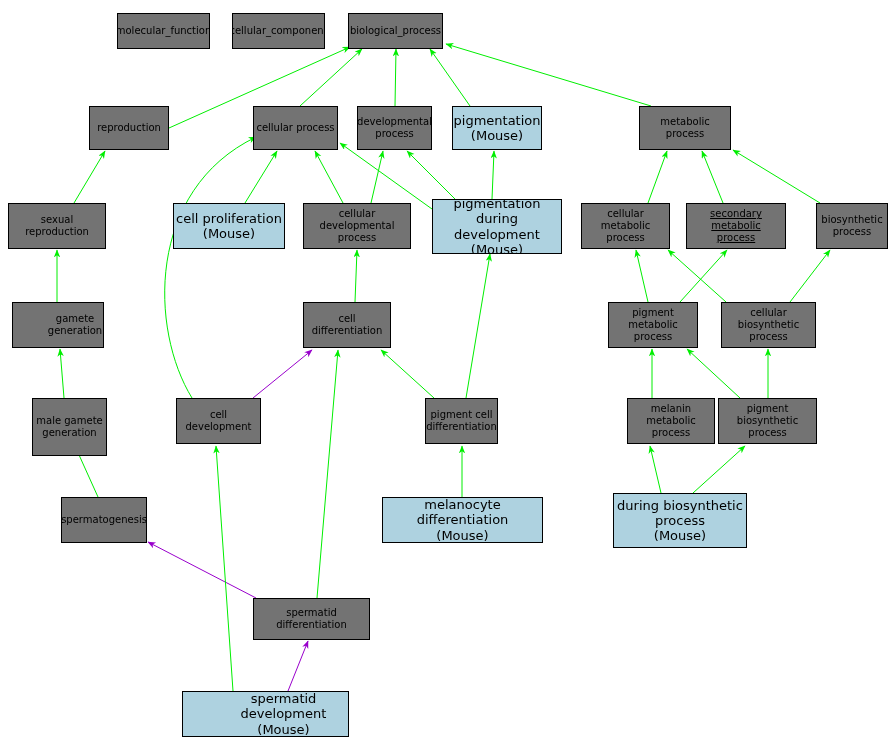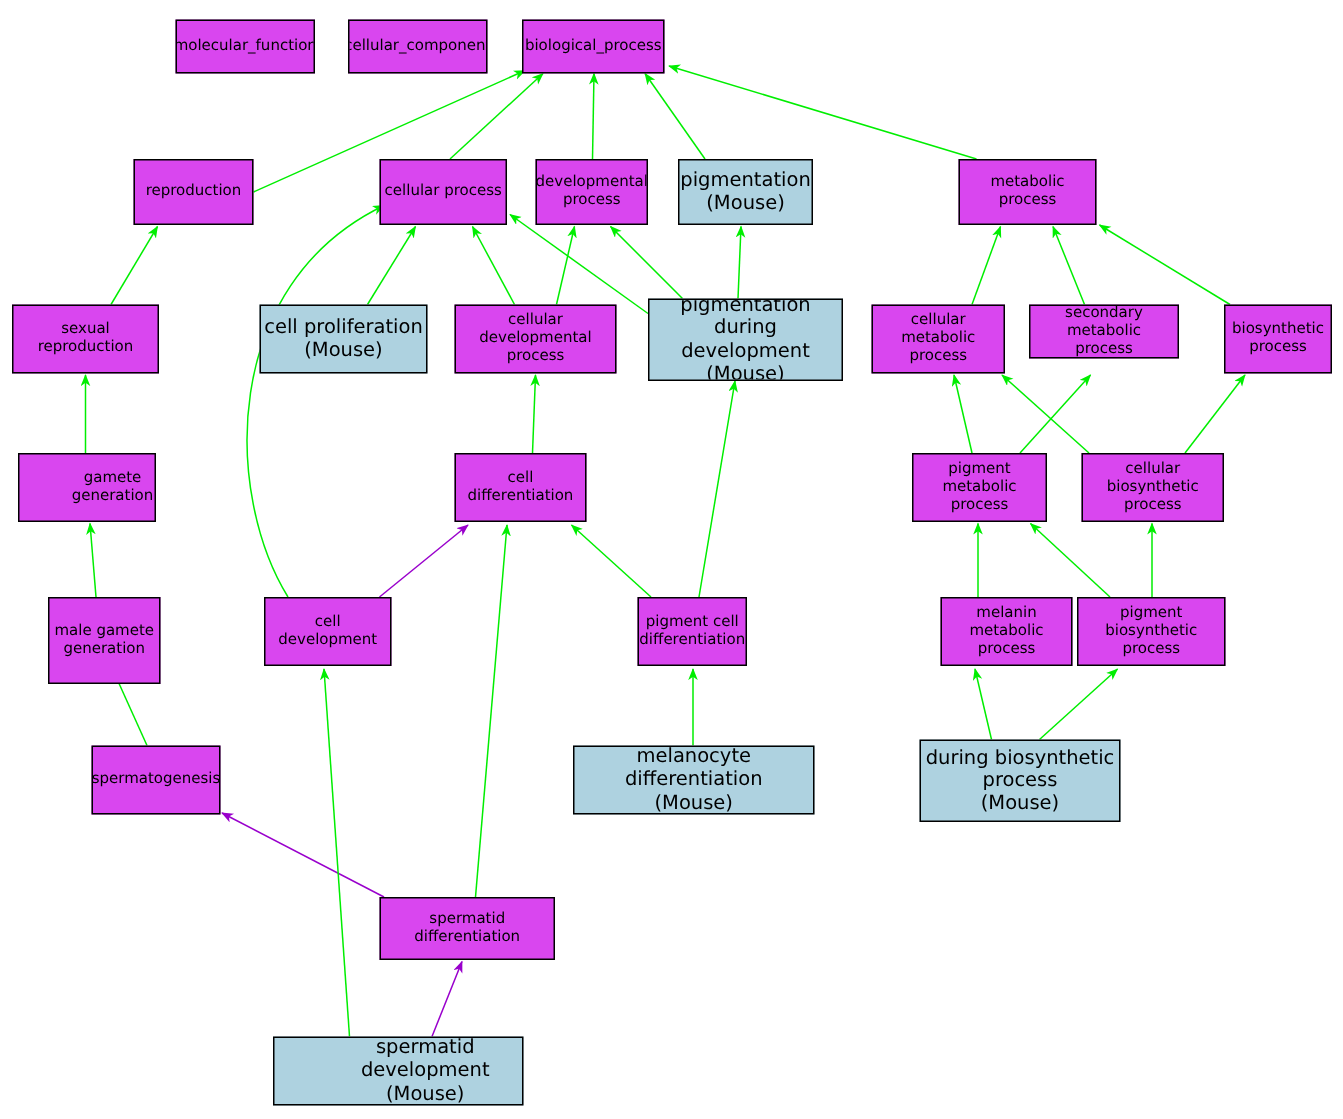--- a/index.html
+++ b/index.html
@@ -30,21 +30,21 @@
     border: 1px solid #000000;
     display: flex;
     align-items: center;
     justify-content: center;
     text-align: center;
     line-height: 1.18;
     color: #000000;
     overflow: hidden;
   }
   .node.white {
-    background: #d946ef;
+    background: #737373;
     font-size: 10px;
   }
   .node.blue {
     background: #aed2e0;
     font-size: 13px;
   }
   .node .label {
     display: block;
     padding: 0 2px;
     white-space: pre-line;
@@ -143,21 +143,21 @@
       </div>
       <div class="node blue" style="left: 432px; top: 199px; width: 130px; height: 55px;">
         <span class="label">pigmentation
 during development
 (Mouse)</span>
       </div>
       <div class="node white" style="left: 581px; top: 203px; width: 89px; height: 46px;">
         <span class="label">cellular metabolic
 process</span>
       </div>
-      <div class="node white" style="left: 686px; top: 203px; width: 100px; height: 36px;">
+      <div class="node white" style="left: 686px; top: 203px; width: 100px; height: 46px; text-decoration: underline;">
         <span class="label">secondary metabolic
 process</span>
       </div>
       <div class="node white" style="left: 816px; top: 203px; width: 72px; height: 46px;">
         <span class="label">biosynthetic
 process</span>
       </div>
       <div class="node white" style="left: 12px; top: 302px; width: 92px; height: 46px; padding-left: 34px;">
         <span class="label">gamete generation</span>
       </div>

